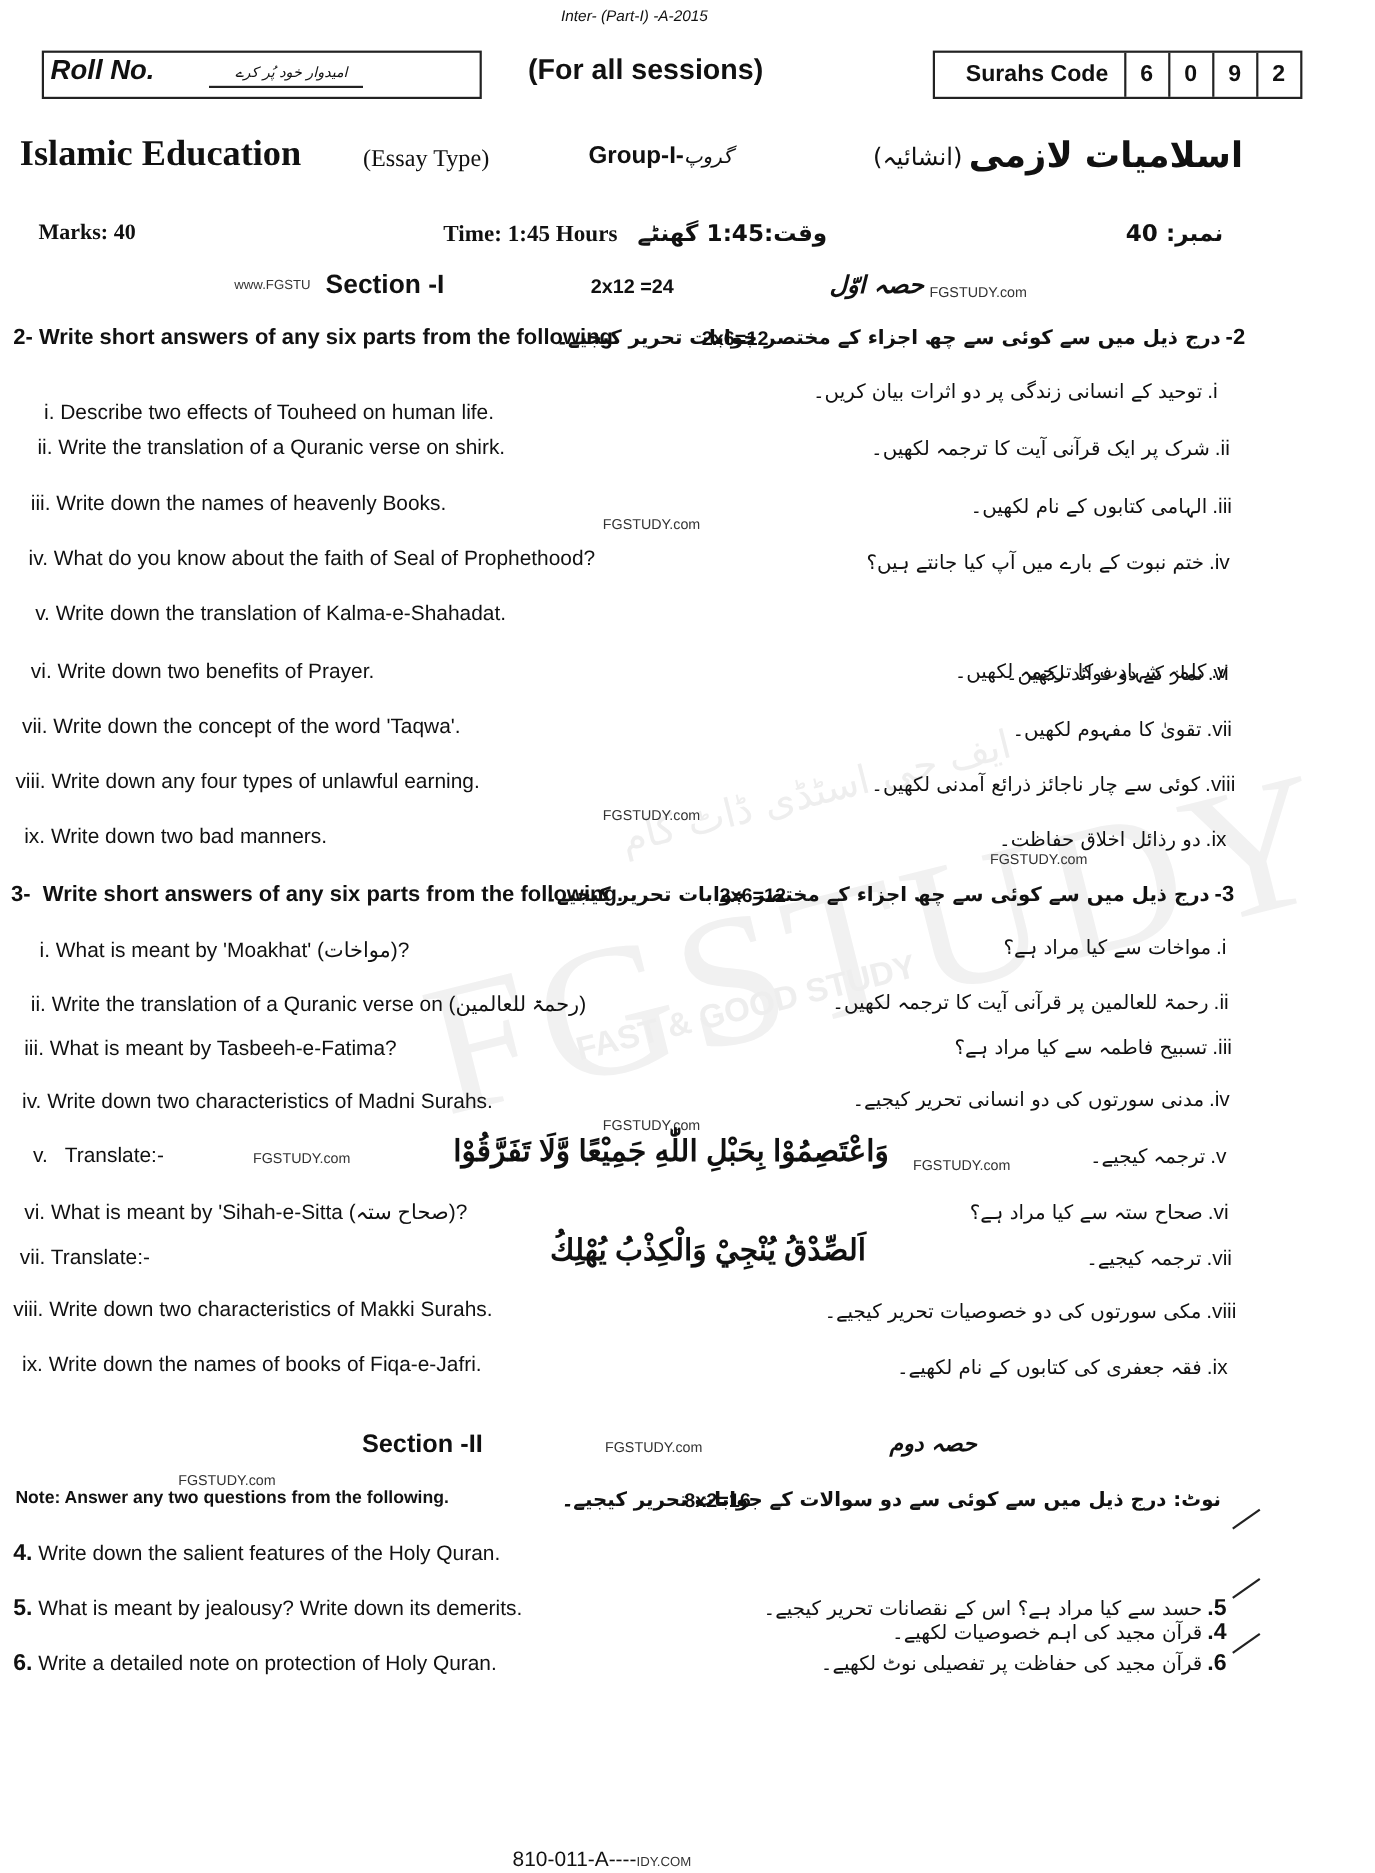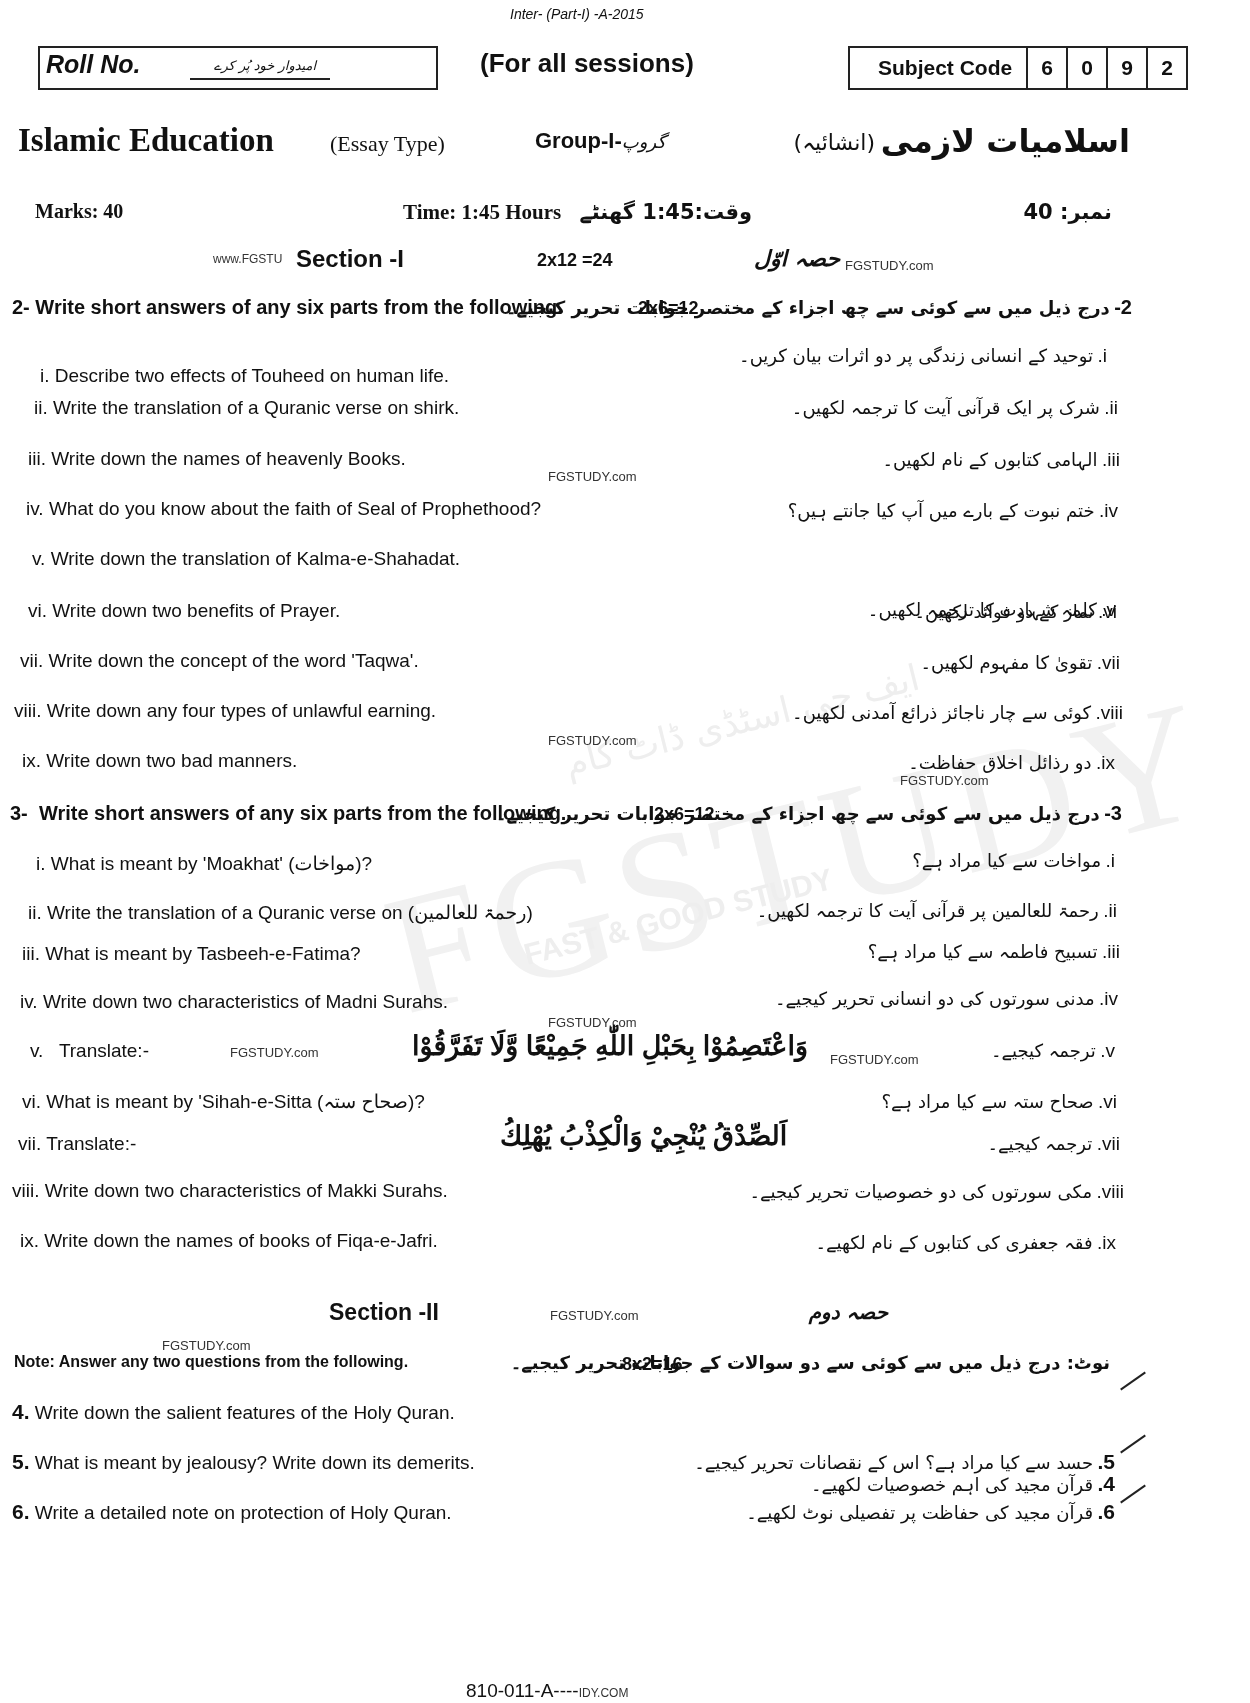--- a/index.html
+++ b/index.html
@@ -36,21 +36,21 @@
 
 <div class="abs rollbox">
   <span class="lbl">Roll No.</span>
   <span class="line"></span>
   <span class="ur urdu">امیدوار خود پُر کرے</span>
 </div>
 
 <div class="abs" style="left:480px;top:48px;font-size:26px;font-weight:bold;">(For all sessions)</div>
 
 <div class="abs codebox">
-  <div class="cap">Subject Code</div>
+  <div class="cap">Surahs Code</div>
   <div class="cell">6</div>
   <div class="cell">0</div>
   <div class="cell">9</div>
   <div class="cell">2</div>
 </div>
 
 <div class="abs serif" style="left:18px;top:122px;font-size:33px;font-weight:bold;">Islamic Education</div>
 <div class="abs serif" style="left:330px;top:131px;font-size:22px;">(Essay Type)</div>
 <div class="abs" style="left:535px;top:128px;font-size:22px;font-weight:bold;">
   <span>Group-I-</span><span class="urdu" style="font-size:18px;font-weight:normal;font-style:italic;">گروپ</span>

